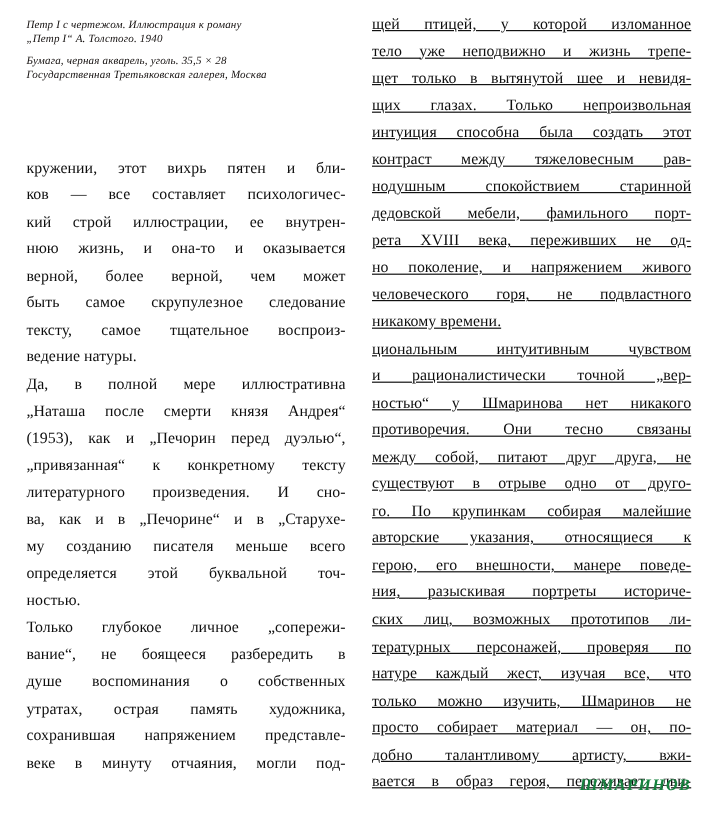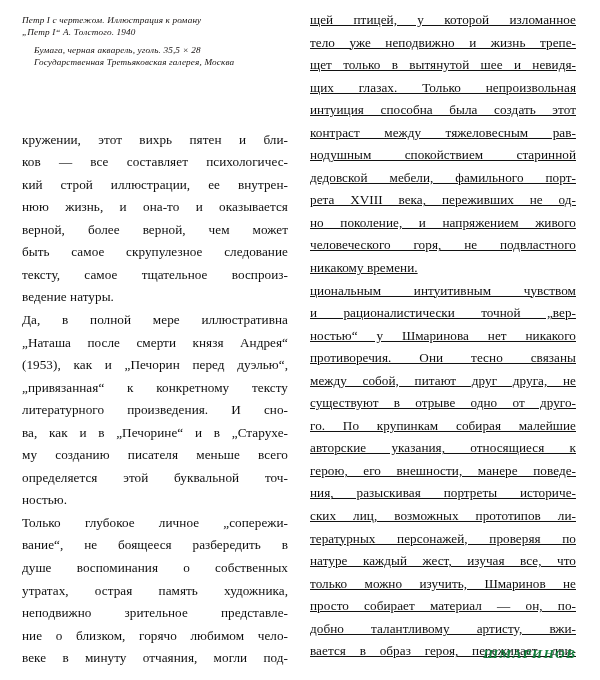--- a/index.html
+++ b/index.html
@@ -47,21 +47,20 @@
     letter-spacing: 0.15px;
     color: #14100f;
     margin-top: 14px;
     margin-bottom: 0;
   }
   .caption .grp {
     margin: 0;
   }
   .caption .grp + .grp {
     margin-top: 5px;
-    margin-left: 12px;
   }
   .caption .ln {
     display: block;
     white-space: nowrap;
   }
 
   
   .body-col {
     font-size: 13.2px;
     line-height: 22.55px;
@@ -142,22 +141,21 @@
           <span class="ln-just">ва, как и в „Печорине“ и в „Старухе-</span>
           <span class="ln-just">му созданию писателя меньше всего</span>
           <span class="ln-just">определяется этой буквальной точ-</span>
           <span class="ln-last">ностью.</span>
         </p>
         <p>
           <span class="ln-just">Только глубокое личное „сопережи-</span>
           <span class="ln-just">вание“, не боящееся разбередить в</span>
           <span class="ln-just">душе воспоминания о собственных</span>
           <span class="ln-just">утратах, острая память художника,</span>
-          <span class="ln-just">неподвижно зрительное представле-</span>
-          <span class="ln-just">ние о близком, горячо любимом чело-</span>
+          <span class="ln-just">сохранившая напряжением представле-</span>
           <span class="ln-just">веке в минуту отчаяния, могли под-</span>
 
         </p>
       </div>
     </div>
 
     <div class="col col-right">
       <div class="body-col right-start">
         <p>
           <span class="ln-just">щей птицей, у которой изломанное</span>

